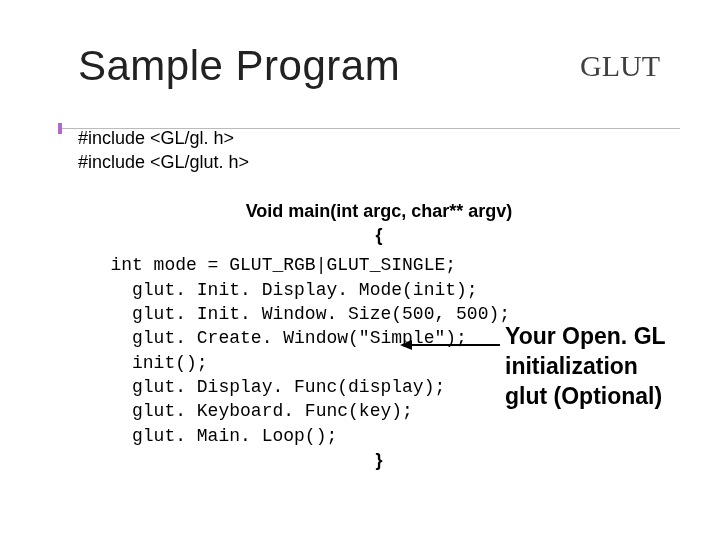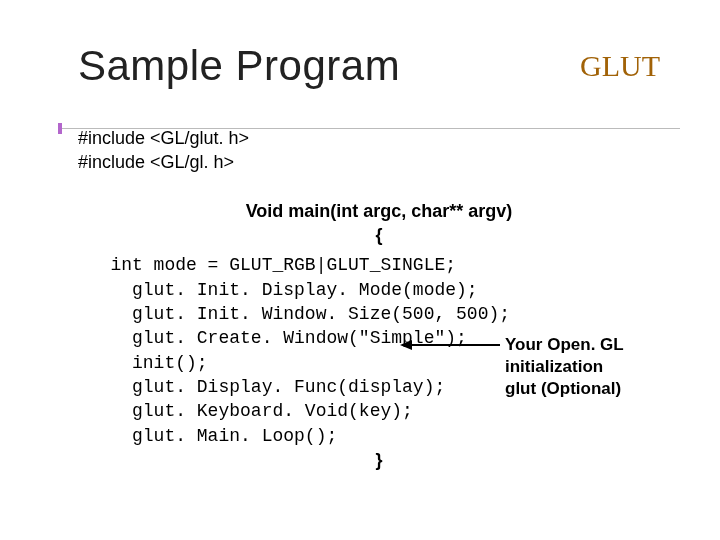--- a/index.html
+++ b/index.html
@@ -27,21 +27,21 @@
   .title {
     font-size: 42px;
     color: #222;
     margin: 0;
     font-weight: normal;
     letter-spacing: 0.5px;
   }
   .corner {
     font-family: "Comic Sans MS", "Comic Sans", cursive;
     font-size: 30px;
-    color: #a16207;
+    color: #404040;
     margin-right: 20px;
   }
   .rule {
     position: absolute;
     left: 60px;
     right: 40px;
     top: 128px;
     height: 1px;
     background: #bbb;
   }
@@ -73,24 +73,24 @@
     white-space: pre;
     line-height: 1.35;
   }
   .code-block {
     margin-top: 6px;
     position: relative;
   }
   .annotation {
     position: absolute;
     left: 505px;
-    top: 334px;
+    top: 322px;
     width: 210px;
     font-family: "Tahoma", "Verdana", sans-serif;
-    font-size: 17px;
+    font-size: 23px;
     font-weight: bold;
     color: #000;
     line-height: 1.3;
   }
   .arrow {
     position: absolute;
     left: 400px;
     top: 340px;
     width: 100px;
     height: 10px;
@@ -121,33 +121,33 @@
 
   <div class="title-row">
     <h1 class="title">Sample Program</h1>
     <div class="corner">GLUT</div>
   </div>
 
   <div class="rule"></div>
   <div class="tick"></div>
 
   <div class="body">
+    <p>#include &lt;GL/gl. h&gt;</p>
     <p>#include &lt;GL/glut. h&gt;</p>
-    <p>#include &lt;GL/gl. h&gt;</p>
     <br>
     <p class="bold">Void main(int argc, char** argv)</p>
     <p class="bold">{</p>
     <div class="code-block">
       <div class="mono">   int mode = GLUT_RGB|GLUT_SINGLE;</div>
-      <div class="mono">     glut. Init. Display. Mode(mode);</div>
+      <div class="mono">     glut. Init. Display. Mode(init);</div>
       <div class="mono">     glut. Init. Window. Size(500, 500);</div>
       <div class="mono">     glut. Create. Window("Simple");</div>
       <div class="mono">     init();</div>
       <div class="mono">     glut. Display. Func(display);</div>
-      <div class="mono">     glut. Keyboard. Void(key);</div>
+      <div class="mono">     glut. Keyboard. Func(key);</div>
       <div class="mono">     glut. Main. Loop();</div>
     </div>
     <p class="bold">}</p>
   </div>
 
   <div class="arrow">
     <div class="arrow-line"></div>
     <div class="arrow-head"></div>
   </div>
 

